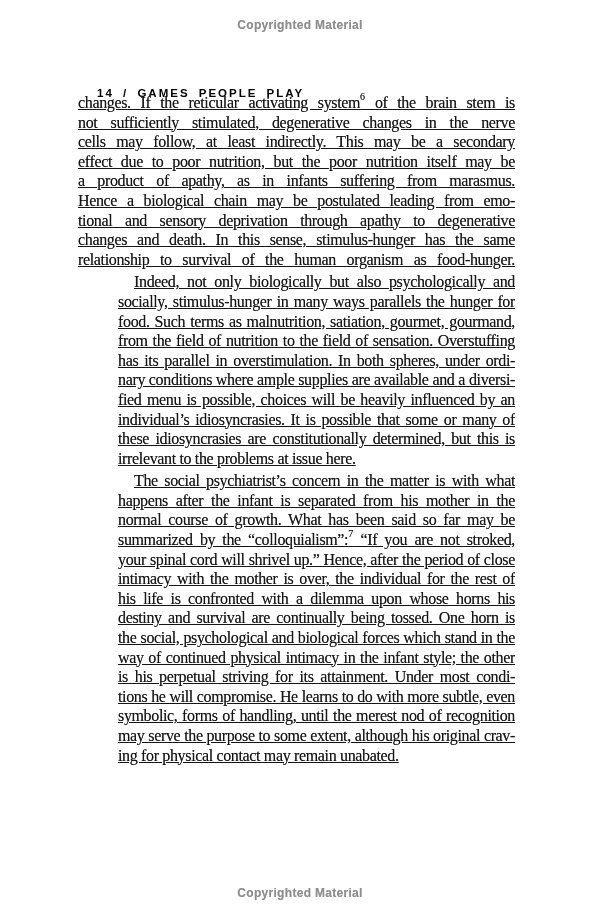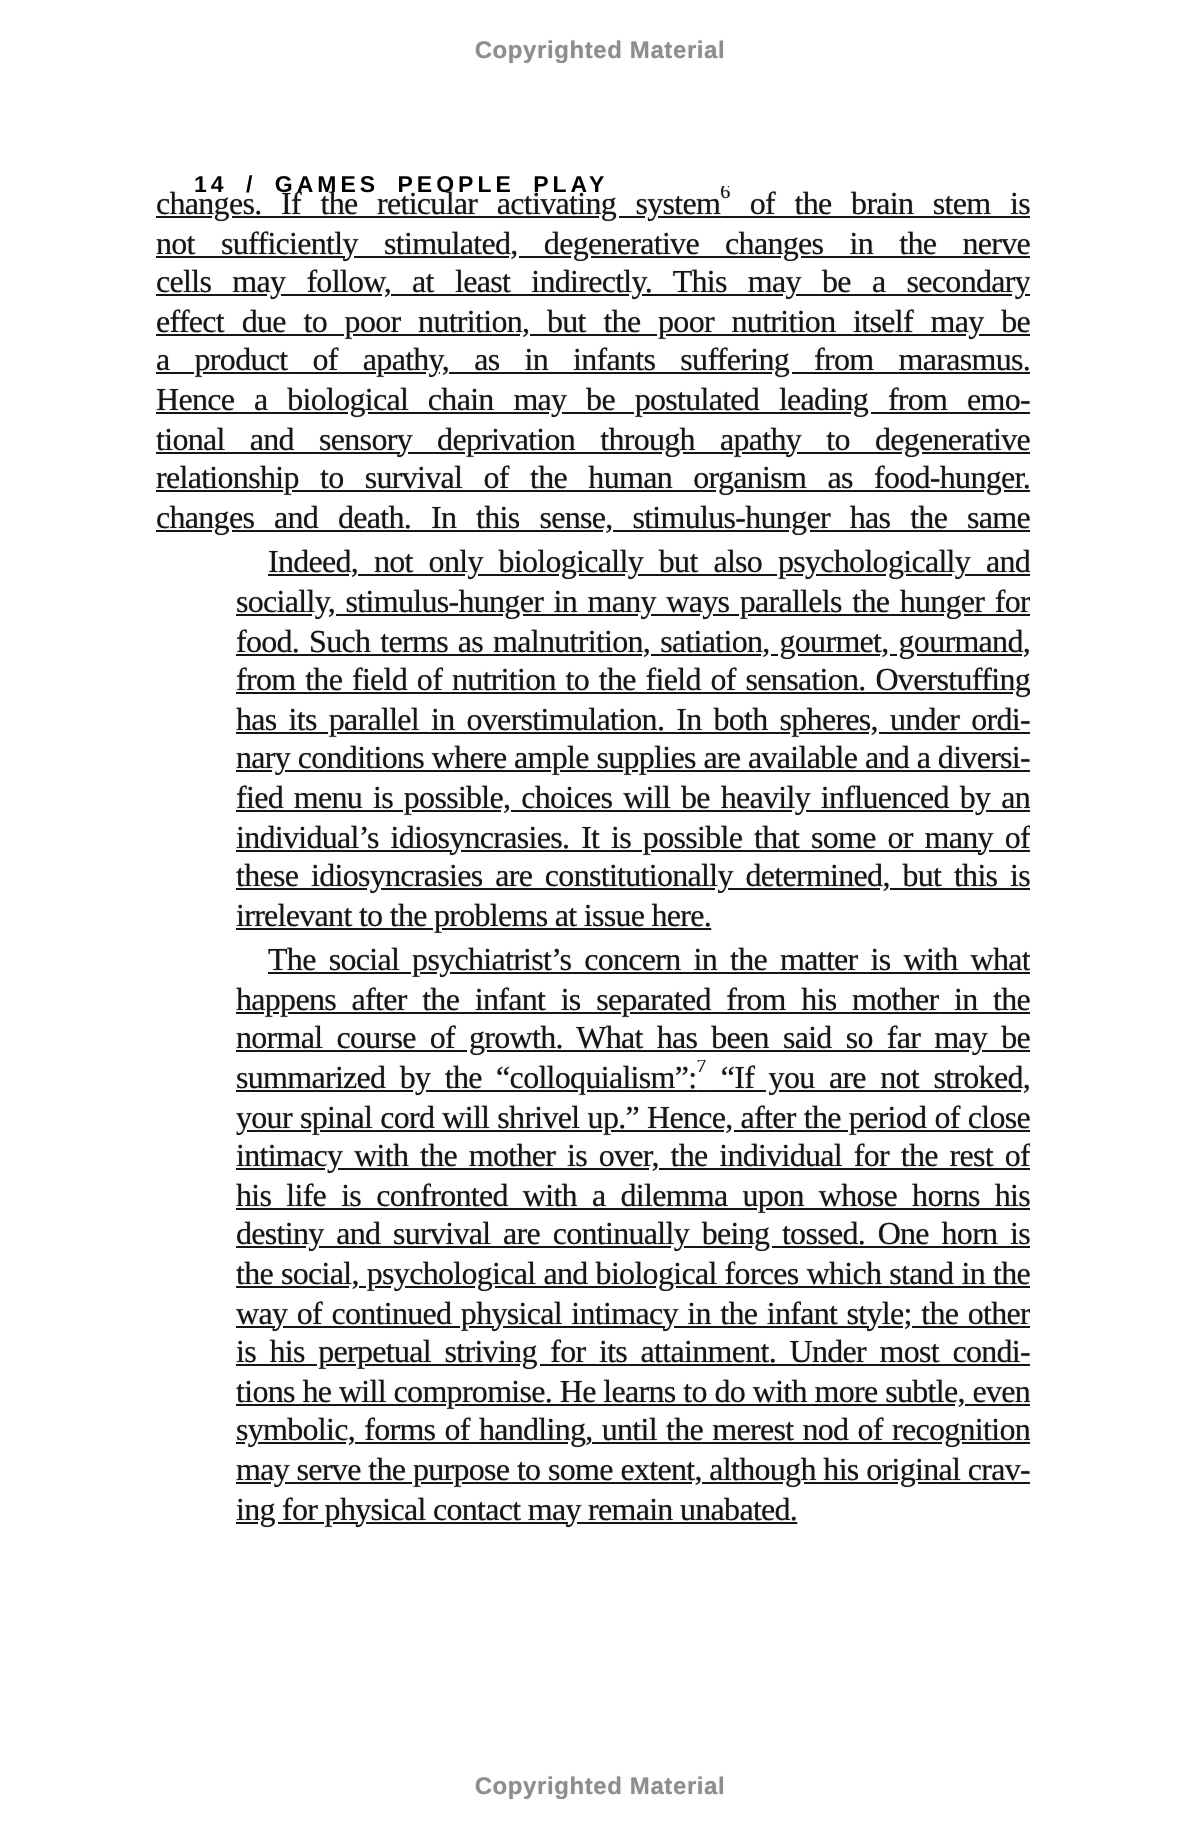--- a/index.html
+++ b/index.html
@@ -79,22 +79,22 @@
 
   <div class="body-text">
       <div class="para">
         <div class="line">changes. If the reticular activating system<sup>6</sup> of the brain stem is</div>
         <div class="line">not sufficiently stimulated, degenerative changes in the nerve</div>
         <div class="line">cells may follow, at least indirectly. This may be a secondary</div>
         <div class="line">effect due to poor nutrition, but the poor nutrition itself may be</div>
         <div class="line">a product of apathy, as in infants suffering from marasmus.</div>
         <div class="line">Hence a biological chain may be postulated leading from emo-</div>
         <div class="line">tional and sensory deprivation through apathy to degenerative</div>
+        <div class="line">changes and death. In this sense, stimulus-hunger has the same</div>
         <div class="line">relationship to survival of the human organism as food-hunger.</div>
-        <div class="line">changes and death. In this sense, stimulus-hunger has the same</div>
       </div>
       <div class="para">
         <div class="line indent">Indeed, not only biologically but also psychologically and</div>
         <div class="line">socially, stimulus-hunger in many ways parallels the hunger for</div>
         <div class="line">food. Such terms as malnutrition, satiation, gourmet, gourmand,</div>
         <div class="line">from the field of nutrition to the field of sensation. Overstuffing</div>
         <div class="line">has its parallel in overstimulation. In both spheres, under ordi-</div>
         <div class="line">nary conditions where ample supplies are available and a diversi-</div>
         <div class="line">fied menu is possible, choices will be heavily influenced by an</div>
         <div class="line">individual’s idiosyncrasies. It is possible that some or many of</div>

